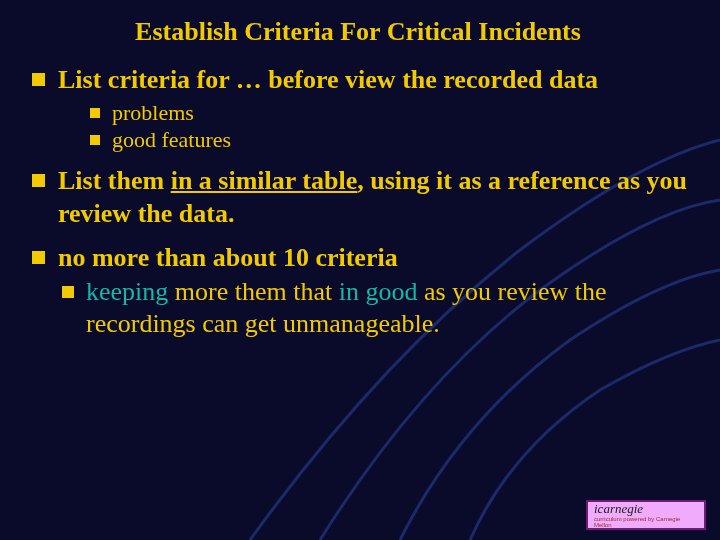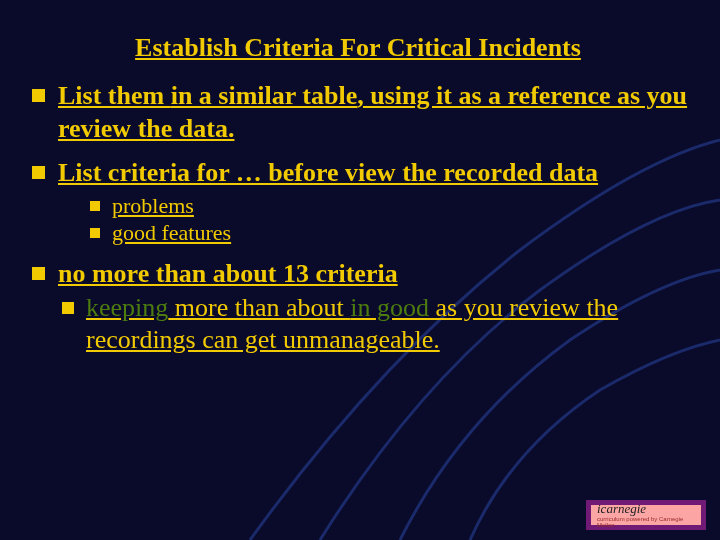--- a/index.html
+++ b/index.html
@@ -24,22 +24,21 @@
     left: 0; top: 0;
     width: 720px;
     height: 540px;
     z-index: 0;
     pointer-events: none;
   }
   .content {
     position: relative;
     z-index: 1;
     box-sizing: border-box;
-    padding: 32px 30px 20px 26px;
-    text-decoration: underline;
+    padding: 16px 30px 20px 26px;
   }
   .title {
     text-align: center;
     font-weight: bold;
     font-size: 26px;
     margin-bottom: 16px;
     line-height: 1.2;
   }
   ul.top {
     list-style: none;
@@ -101,32 +100,32 @@
   ul.sub2 > li::before {
     content: "";
     position: absolute;
     left: 4px;
     top: 10px;
     width: 12px;
     height: 12px;
     background: #f2ca00;
   }
   .u { text-decoration: underline; }
-  .highlight { color: #4d7c0f; }
+  .highlight { color: #14b8a6; }
   .logo {
     position: absolute;
     right: 14px;
     bottom: 10px;
     z-index: 2;
   }
   .logo-box {
     width: 120px;
     height: 30px;
-    background: #fca5a5;
-    border: 5px solid #701a75;
+    background: #f0abfc;
+    border: 2px solid #701a75;
     box-sizing: border-box;
     display: flex;
     flex-direction: column;
     justify-content: center;
     padding: 0 6px;
   }
   .logo-main {
     font-family: Georgia, "Times New Roman", serif;
     font-size: 13px;
     color: #222;
@@ -152,36 +151,36 @@
     <path d="M 400 540 Q 460 420 570 340 Q 660 280 720 270" stroke="#1a2a6a" stroke-width="3" fill="none"></path>
     <path d="M 470 540 Q 510 450 600 390 Q 670 350 720 340" stroke="#1a2a6a" stroke-width="3" fill="none"></path>
   </svg>
 
   <div class="content">
     <div class="title">Establish Criteria For Critical Incidents</div>
 
     <ul class="top">
 
       <li>
-        <span>List them </span><span class="u">in a similar table</span><span>, using it as a reference as you review the data.</span>
-      </li>
-
-      <li>
         <span>List criteria for … before view the recorded data</span>
         <ul class="sub">
           <li>problems</li>
           <li>good features</li>
         </ul>
       </li>
 
       <li>
-        <span>no more than about 13 criteria</span>
+        <span>List them </span><span class="u">in a similar table</span><span>, using it as a reference as you review the data.</span>
+      </li>
+
+      <li>
+        <span>no more than about 10 criteria</span>
         <ul class="sub2">
           <li>
-            <span class="highlight">keeping</span><span> more than about </span><span class="highlight">in good</span><span> as you review the recordings can get unmanageable.</span>
+            <span class="highlight">keeping</span><span> more them that </span><span class="highlight">in good</span><span> as you review the recordings can get unmanageable.</span>
           </li>
         </ul>
       </li>
 
 
     </ul>
   </div>
 
   <div class="logo">
     <div class="logo-box">

